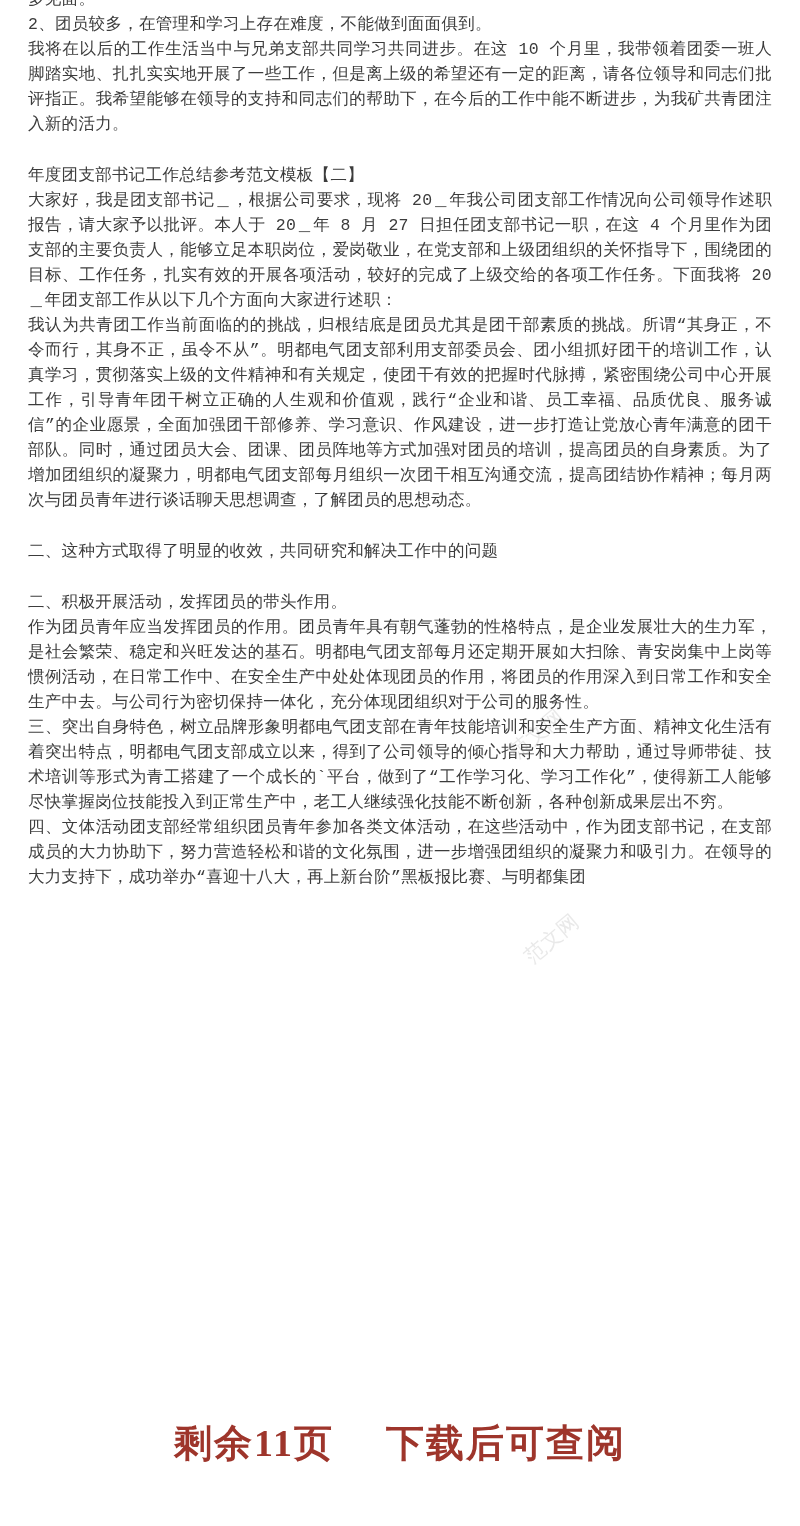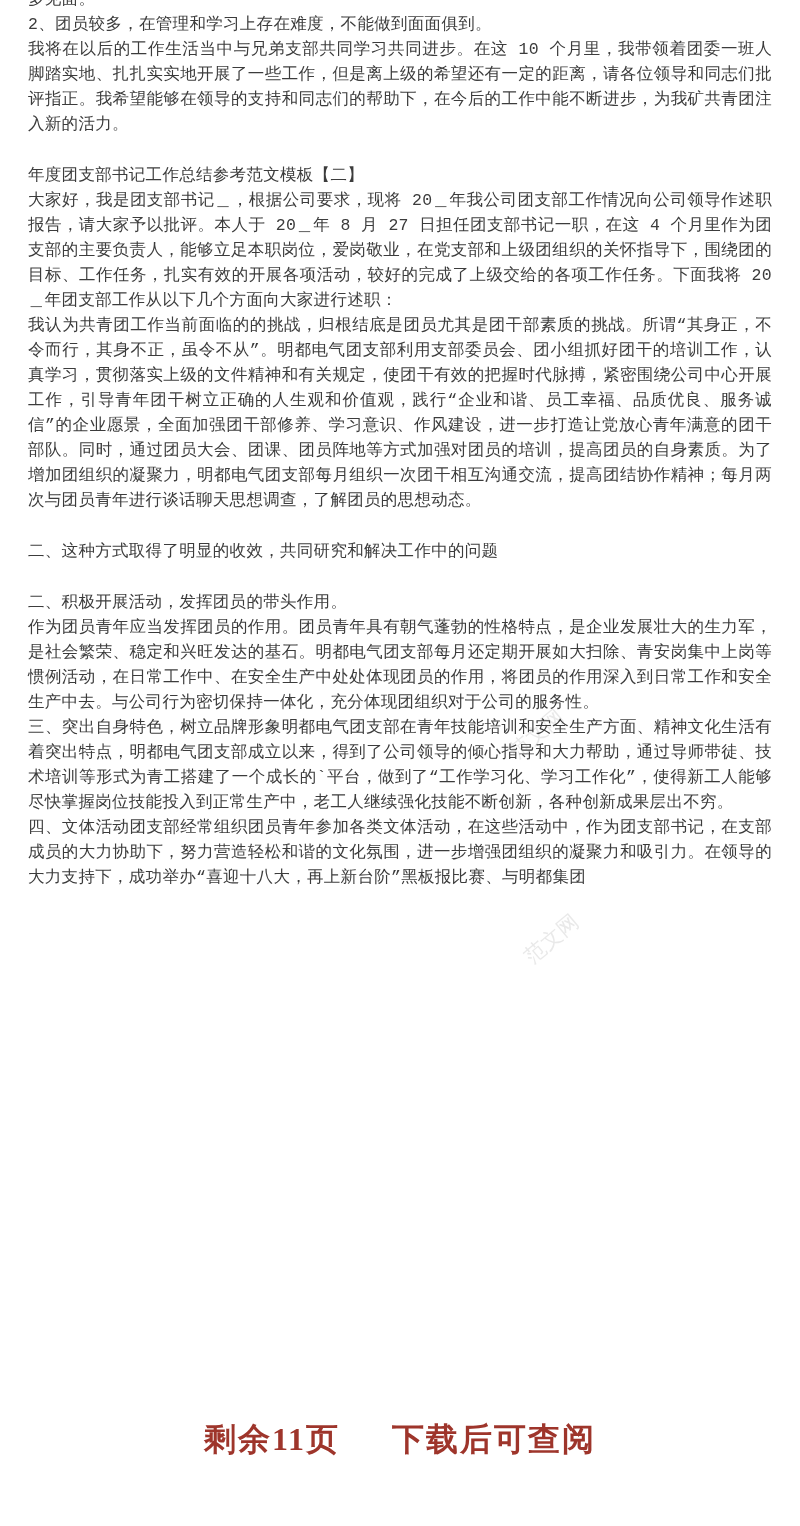--- a/index.html
+++ b/index.html
@@ -41,21 +41,21 @@
   .wm1 { left: 505px; top: 720px; }
   .wm2 { left: 520px; top: 925px; }
   .footer-banner {
     position: absolute;
     top: 1418px;
     left: 0;
     width: 100%;
     text-align: center;
     font-family: "Liberation Serif", "DejaVu Serif", serif;
     font-weight: bold;
-    font-size: 32px;
+    font-size: 38px;
     color: #9e352b;
     letter-spacing: 2px;
   }
   .footer-banner .spacer { display: inline-block; width: 52px; }
 </style>
 </head>
 <body>
 
 <div class="page">
 

